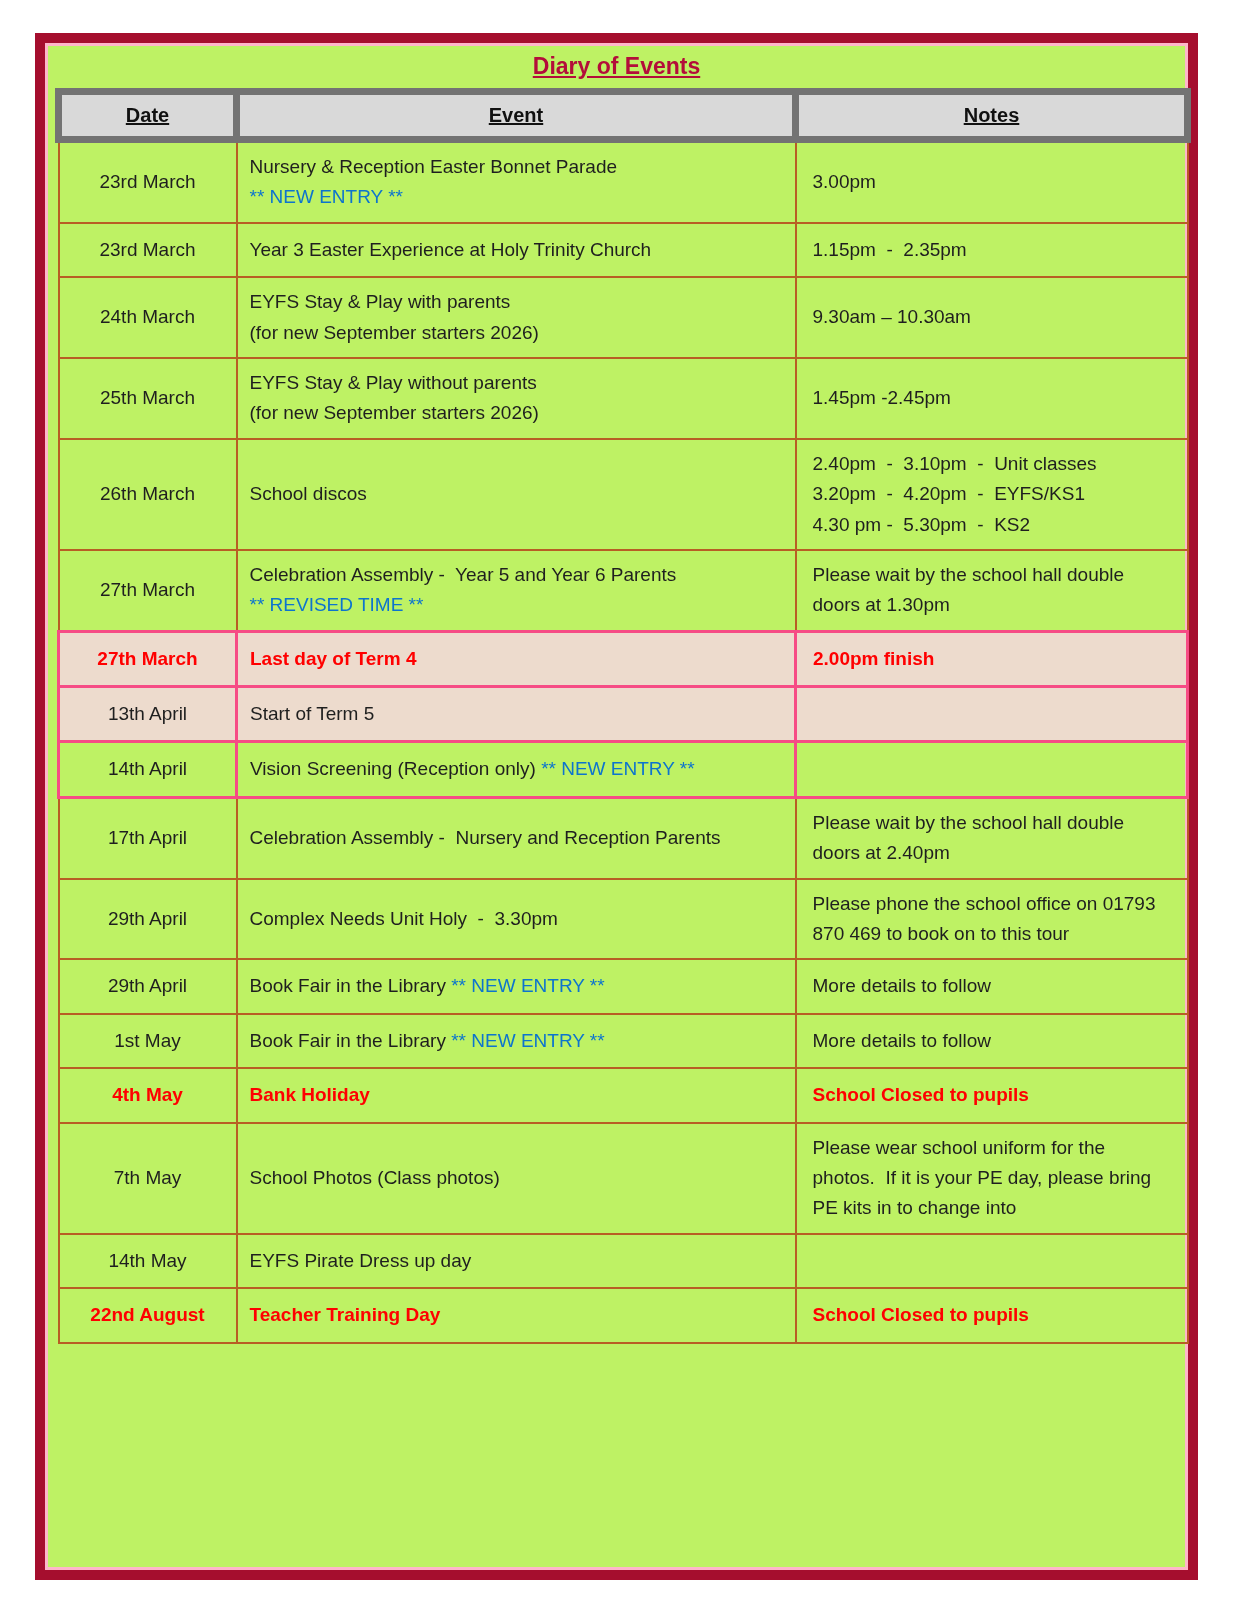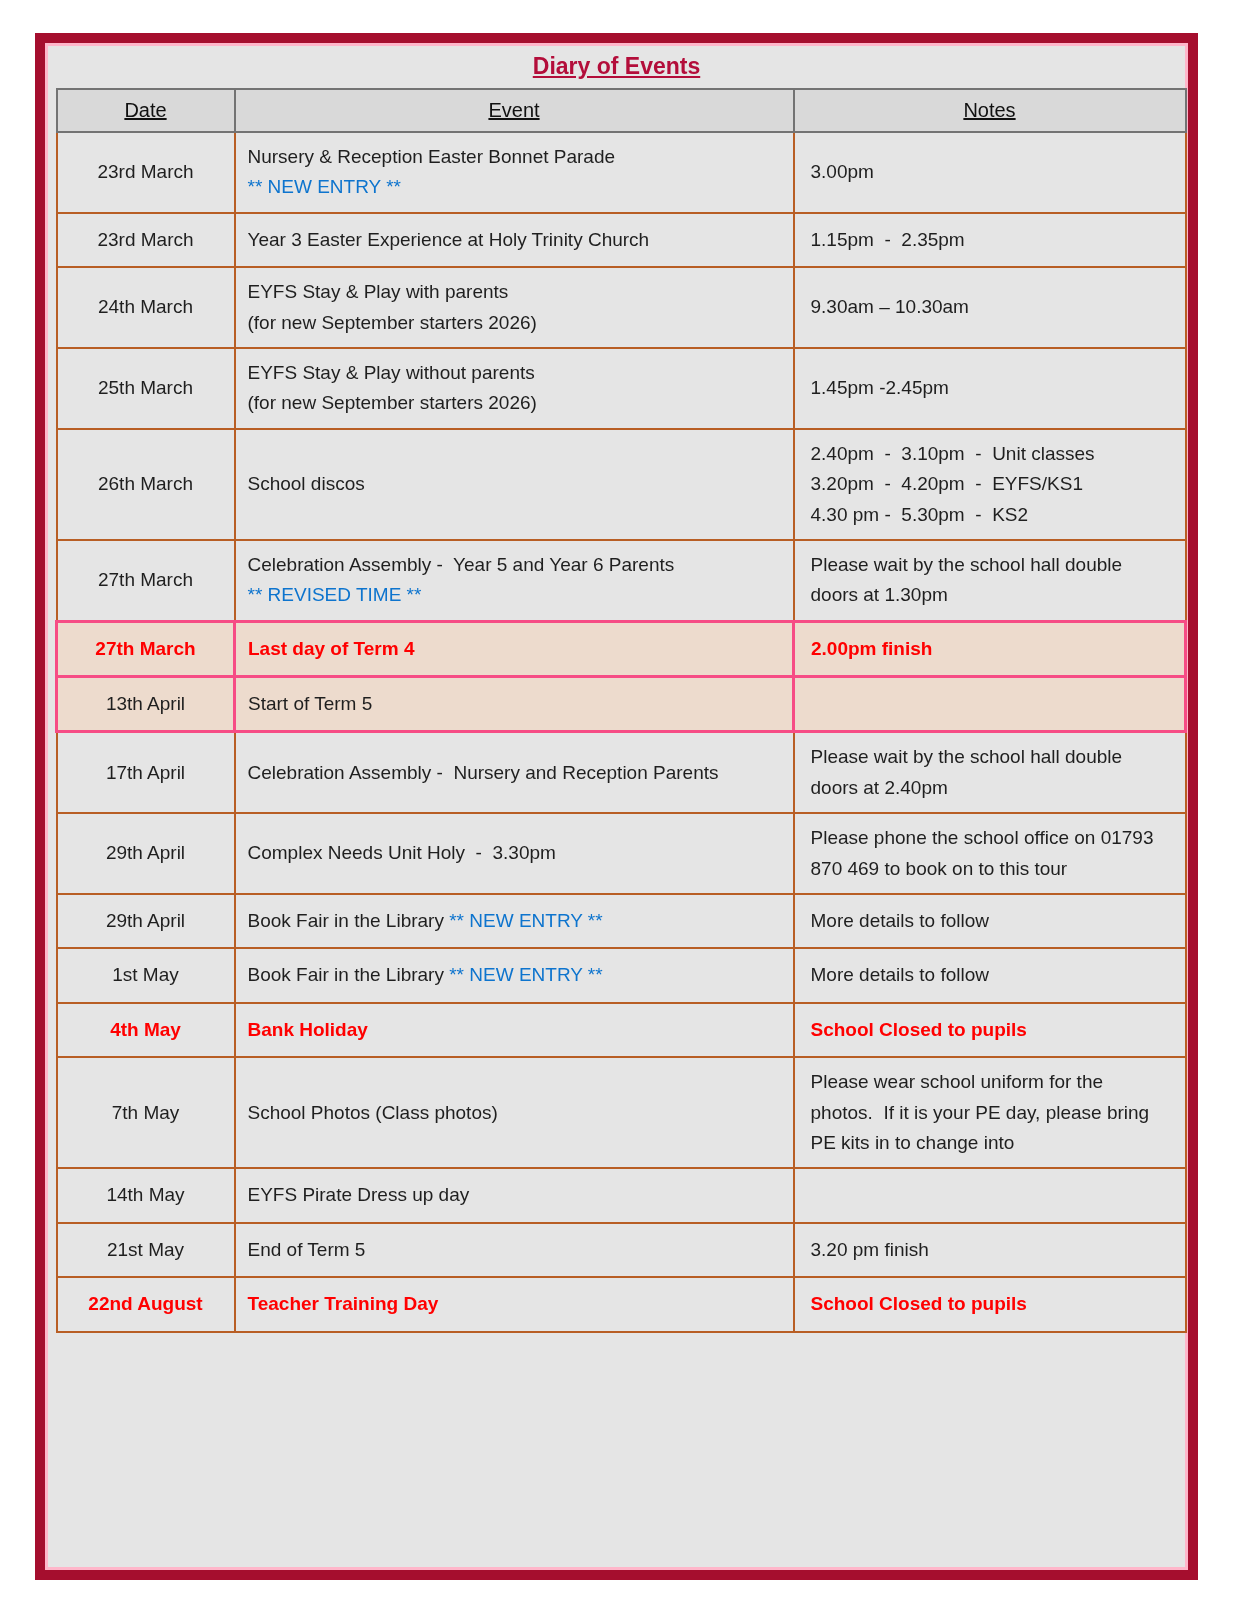--- a/index.html
+++ b/index.html
@@ -15,21 +15,21 @@
   }
 
   .page-border {
     position: absolute;
     left: 35px;
     top: 33px;
     width: 1163px;
     height: 1547px;
     border: 10px solid #a50e2e;
     box-shadow: inset 0 0 0 3px #ffb6ca;
-    background: #e5e5e5;
+    background: #bef264;
     padding-top: 8px;
   }
 
   .title {
     margin: 2px 0 8px 0;
     text-align: center;
     font-size: 23px;
     font-weight: bold;
     color: #b30d3a;
     text-decoration: underline;
@@ -43,22 +43,22 @@
     font-size: 19px;
     color: #1f1f1f;
   }
 
   col.c-date  { width: 178px; }
   col.c-event { width: 559px; }
   col.c-notes { width: 392px; }
 
   th {
     background: #d9d9d9;
-    border: 2px solid #737373;
-    font-weight: normal;
+    border: 7px solid #737373;
+    font-weight: bold;
     text-decoration: underline;
     text-align: center;
     padding: 9px 8px;
     font-size: 20px;
     color: #111111;
   }
 
   td {
     border: 2px solid #b85e24;
     vertical-align: middle;
@@ -177,20 +177,27 @@
               <div class="line"><span>2.00pm finish</span></div>
             </td>
           </tr>
           <tr class="hl ">
             <td class="date">13th April</td>
             <td class="event">
               <div class="line"><span>Start of Term 5</span></div>
             </td>
             <td class="notes"></td>
           </tr>
+          <tr class="pink ">
+            <td class="date">14th April</td>
+            <td class="event">
+              <div class="line"><span>Vision Screening (Reception only) </span><span class="blue">** NEW ENTRY **</span></div>
+            </td>
+            <td class="notes"></td>
+          </tr>
           <tr class="">
             <td class="date">17th April</td>
             <td class="event">
               <div class="line"><span>Celebration Assembly -  Nursery and Reception Parents</span></div>
             </td>
             <td class="notes">
               <div class="line"><span>Please wait by the school hall double doors at 2.40pm</span></div>
             </td>
           </tr>
           <tr class="">
@@ -237,29 +244,20 @@
             <td class="notes">
               <div class="line"><span>Please wear school uniform for the photos.  If it is your PE day, please bring PE kits in to change into</span></div>
             </td>
           </tr>
           <tr class="">
             <td class="date">14th May</td>
             <td class="event">
               <div class="line"><span>EYFS Pirate Dress up day</span></div>
             </td>
             <td class="notes"></td>
-          </tr>
-          <tr class="">
-            <td class="date">21st May</td>
-            <td class="event">
-              <div class="line"><span>End of Term 5</span></div>
-            </td>
-            <td class="notes">
-              <div class="line"><span>3.20 pm finish</span></div>
-            </td>
           </tr>
           <tr class="red">
             <td class="date">22nd August</td>
             <td class="event">
               <div class="line"><span>Teacher Training Day</span></div>
             </td>
             <td class="notes">
               <div class="line"><span>School Closed to pupils</span></div>
             </td>
           </tr>

